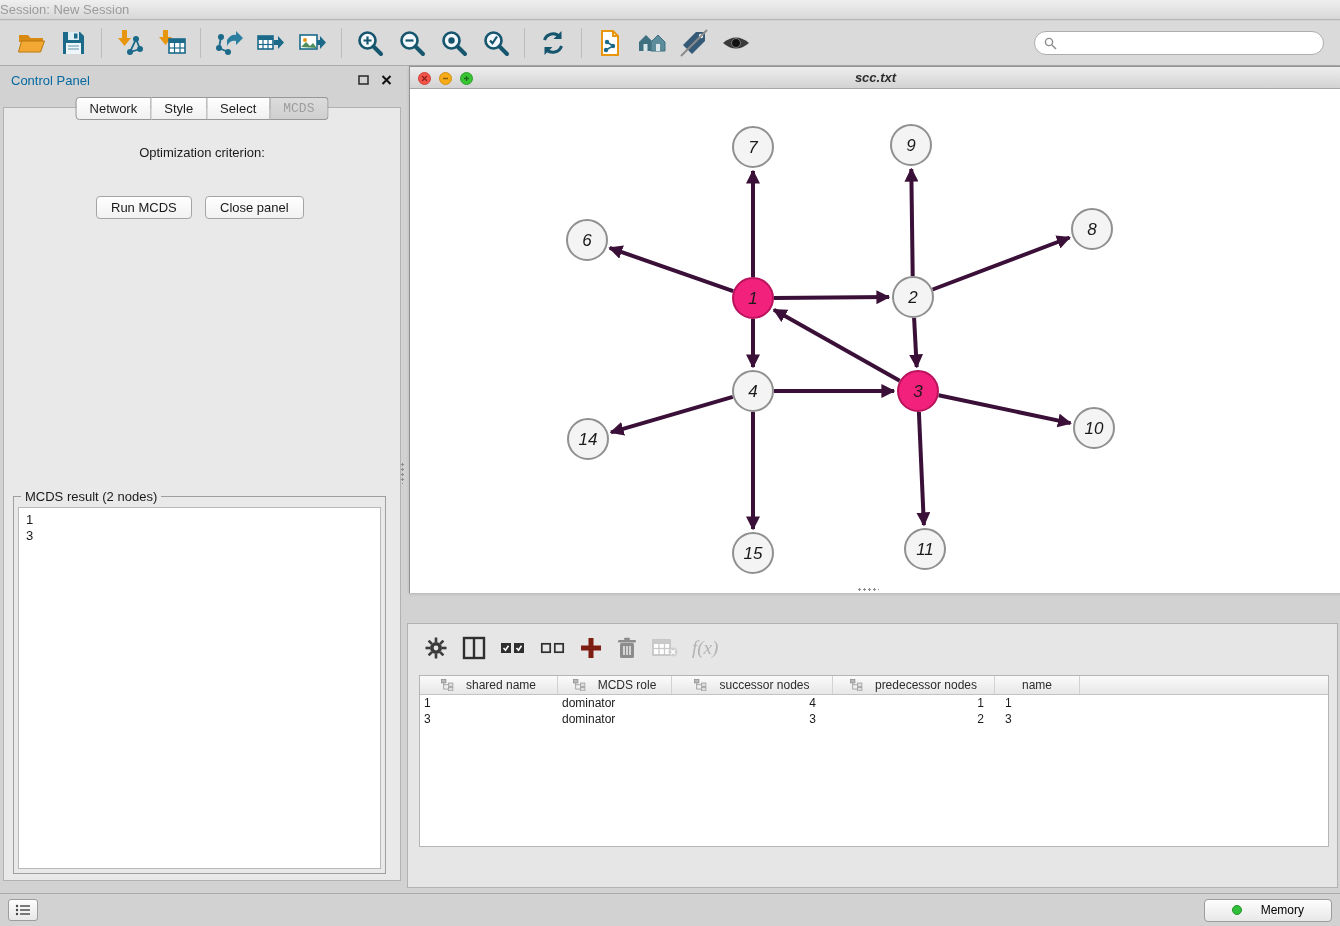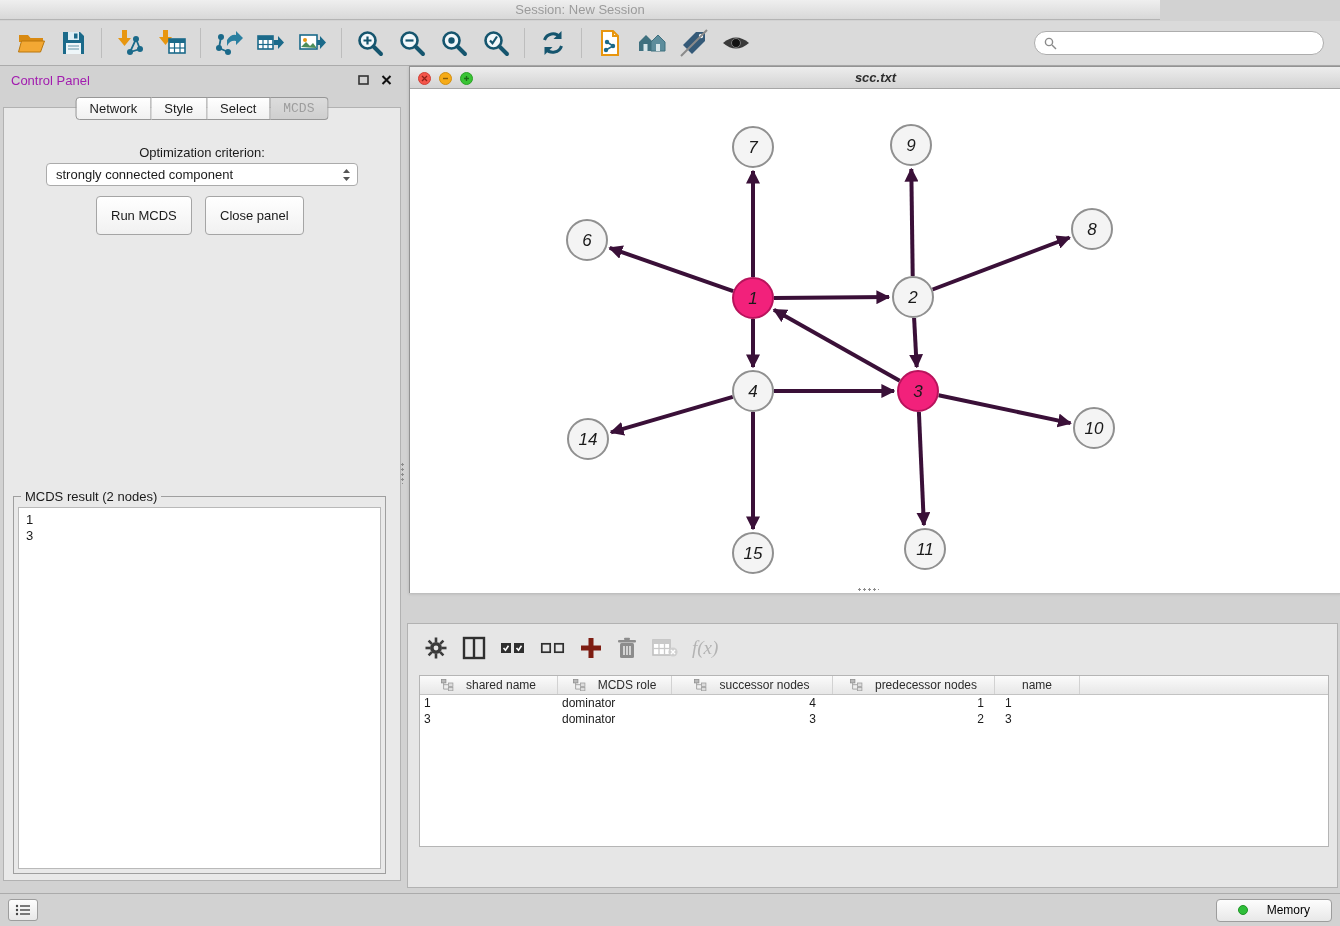--- a/index.html
+++ b/index.html
@@ -5,24 +5,24 @@
   * { margin:0; padding:0; box-sizing:border-box; }
   html,body { width:1340px; height:926px; }
   body {
     font-family:"Liberation Sans", sans-serif;
     font-size:13px; color:#1a1a1a;
     background:#d2d2d2; position:relative; overflow:hidden;
   }
 
   
   .titlebar {
-    position:absolute; left:0; top:0; width:1160px; height:20px;
+    position:absolute; left:0; top:0; width:1340px; height:20px;
     background:linear-gradient(#efefef,#d8d8d8);
     border-bottom:1px solid #b4b4b4;
-    text-align:center; line-height:20px; color:#9b9b9b; font-size:13px;
+    text-align:left; line-height:20px; color:#9b9b9b; font-size:13px;
   }
 
   
   .toolbar {
     position:absolute; left:0; top:21px; width:1340px; height:45px;
     background:#dadada; border-bottom:1px solid #ababab;
     display:flex; align-items:center; padding:0 10px;
   }
   .tb-btn { width:42px; height:38px; background:transparent; border:none;
     display:flex; align-items:center; justify-content:center; cursor:default; }
@@ -33,21 +33,21 @@
     display:flex; align-items:center; padding:0 9px; gap:5px;
   }
   .search-input { flex:1; border:none; outline:none; background:transparent; font-size:12px;
     font-family:"Liberation Sans",sans-serif; }
 
   
   .control-panel {
     position:absolute; left:2px; top:68px; width:400px; height:814px;
   }
   .cp-header { height:24px; display:flex; align-items:center; padding:0 9px; }
-  .panel-title { font-size:13px; color:#a21caf; }
+  .panel-title { font-size:13px; color:#0369a1; }
   .win-btns { margin-left:auto; display:flex; gap:9px; align-items:center; }
   .win-btn { width:14px; height:13px; border:none; background:transparent;
     display:flex; align-items:center; justify-content:center; }
   .cp-body {
     position:absolute; left:1px; right:1px; top:39px; bottom:1px;
     background:#e9e9e9; border:1px solid #b2b2b2;
   }
   .cp-tabs { position:absolute; top:29px; left:50%; transform:translateX(-50%);
     display:flex; z-index:3; }
   .seg-tab {
@@ -61,21 +61,21 @@
   .seg-tab.active { background:linear-gradient(#dcdcdc,#cfcfcf); color:#9d9d9d;font-family:Liberation Mono, monospace; }
 
   .opt-label { position:absolute; top:37px; left:0; right:0; text-align:center; font-size:13px; }
   .opt-select {
     position:absolute; top:55px; left:42px; width:312px; height:23px;
     background:#fff; border:1px solid #ababab; border-radius:4px;
     display:flex; align-items:center; padding:0 6px 0 9px; font-size:13px;
   }
   .opt-select .value { flex:1; }
   .btn {
-    position:absolute; height:39px; background:linear-gradient(#ffffff,#f1f1f1);
+    position:absolute; height:23px; background:linear-gradient(#ffffff,#f1f1f1);
     border:1px solid #a5a5a5; border-radius:4px; font-size:13px;
     font-family:"Liberation Sans",sans-serif; padding:0 14px; cursor:default; color:#1a1a1a;
   }
   .btn.run { top:88px; left:92px; }
   .btn.close { top:88px; left:201px; }
 
   .result-group {
     position:absolute; left:9px; right:14px; top:388px; bottom:6px;
     border:1px solid #9f9f9f;
   }
@@ -150,21 +150,21 @@
   
   .statusbar {
     position:absolute; left:0; top:893px; width:1340px; height:33px;
     background:#d2d2d2; border-top:1px solid #ababab;
     display:flex; align-items:center; padding:0 8px;
   }
   .status-left-btn { width:30px; height:22px; border:1px solid #9d9d9d; border-radius:3px;
     background:linear-gradient(#fdfdfd,#e8e8e8); display:flex; align-items:center; justify-content:center; }
   .memory-btn { margin-left:auto; height:23px; border:1px solid #9d9d9d; border-radius:4px;
     background:linear-gradient(#fdfdfd,#e8e8e8); display:flex; align-items:center;
-    gap:19px; padding:0 21px; font-size:12px; font-family:"Liberation Sans",sans-serif; cursor:default; }
+    gap:19px; padding:0 27px; font-size:12px; font-family:"Liberation Sans",sans-serif; cursor:default; }
   .mem-dot { width:10px; height:10px; border-radius:50%; background:#2fbf3a;
     border:1px solid #1f9427; }
 </style>
 </head>
 <body>
 
 <div class="titlebar">
   <span>Session: New Session</span>
 </div>
 
@@ -348,27 +348,20 @@
   <div class="cp-tabs">
     <div class="seg-tab">Network</div>
     <div class="seg-tab">Style</div>
     <div class="seg-tab">Select</div>
     <div class="seg-tab active">MCDS</div>
   </div>
 
   <div class="cp-body">
     <div class="opt-label">Optimization criterion:</div>
 
-    <div class="opt-select">
-      <span class="value">strongly connected component</span>
-      <svg width="9" height="14" viewBox="0 0 9 14">
-        <path d="M4.5 1 L8 5 H1 z" fill="#555"></path>
-        <path d="M4.5 13 L1 9 H8 z" fill="#555"></path>
-      </svg>
-    </div>
 
     <button class="btn run">Run MCDS</button>
     <button class="btn close">Close panel</button>
 
     <div class="result-group">
       <span class="result-title">MCDS result (2 nodes)</span>
       <div class="result-inner">
         <div>1</div>
         <div>3</div>
       </div>

